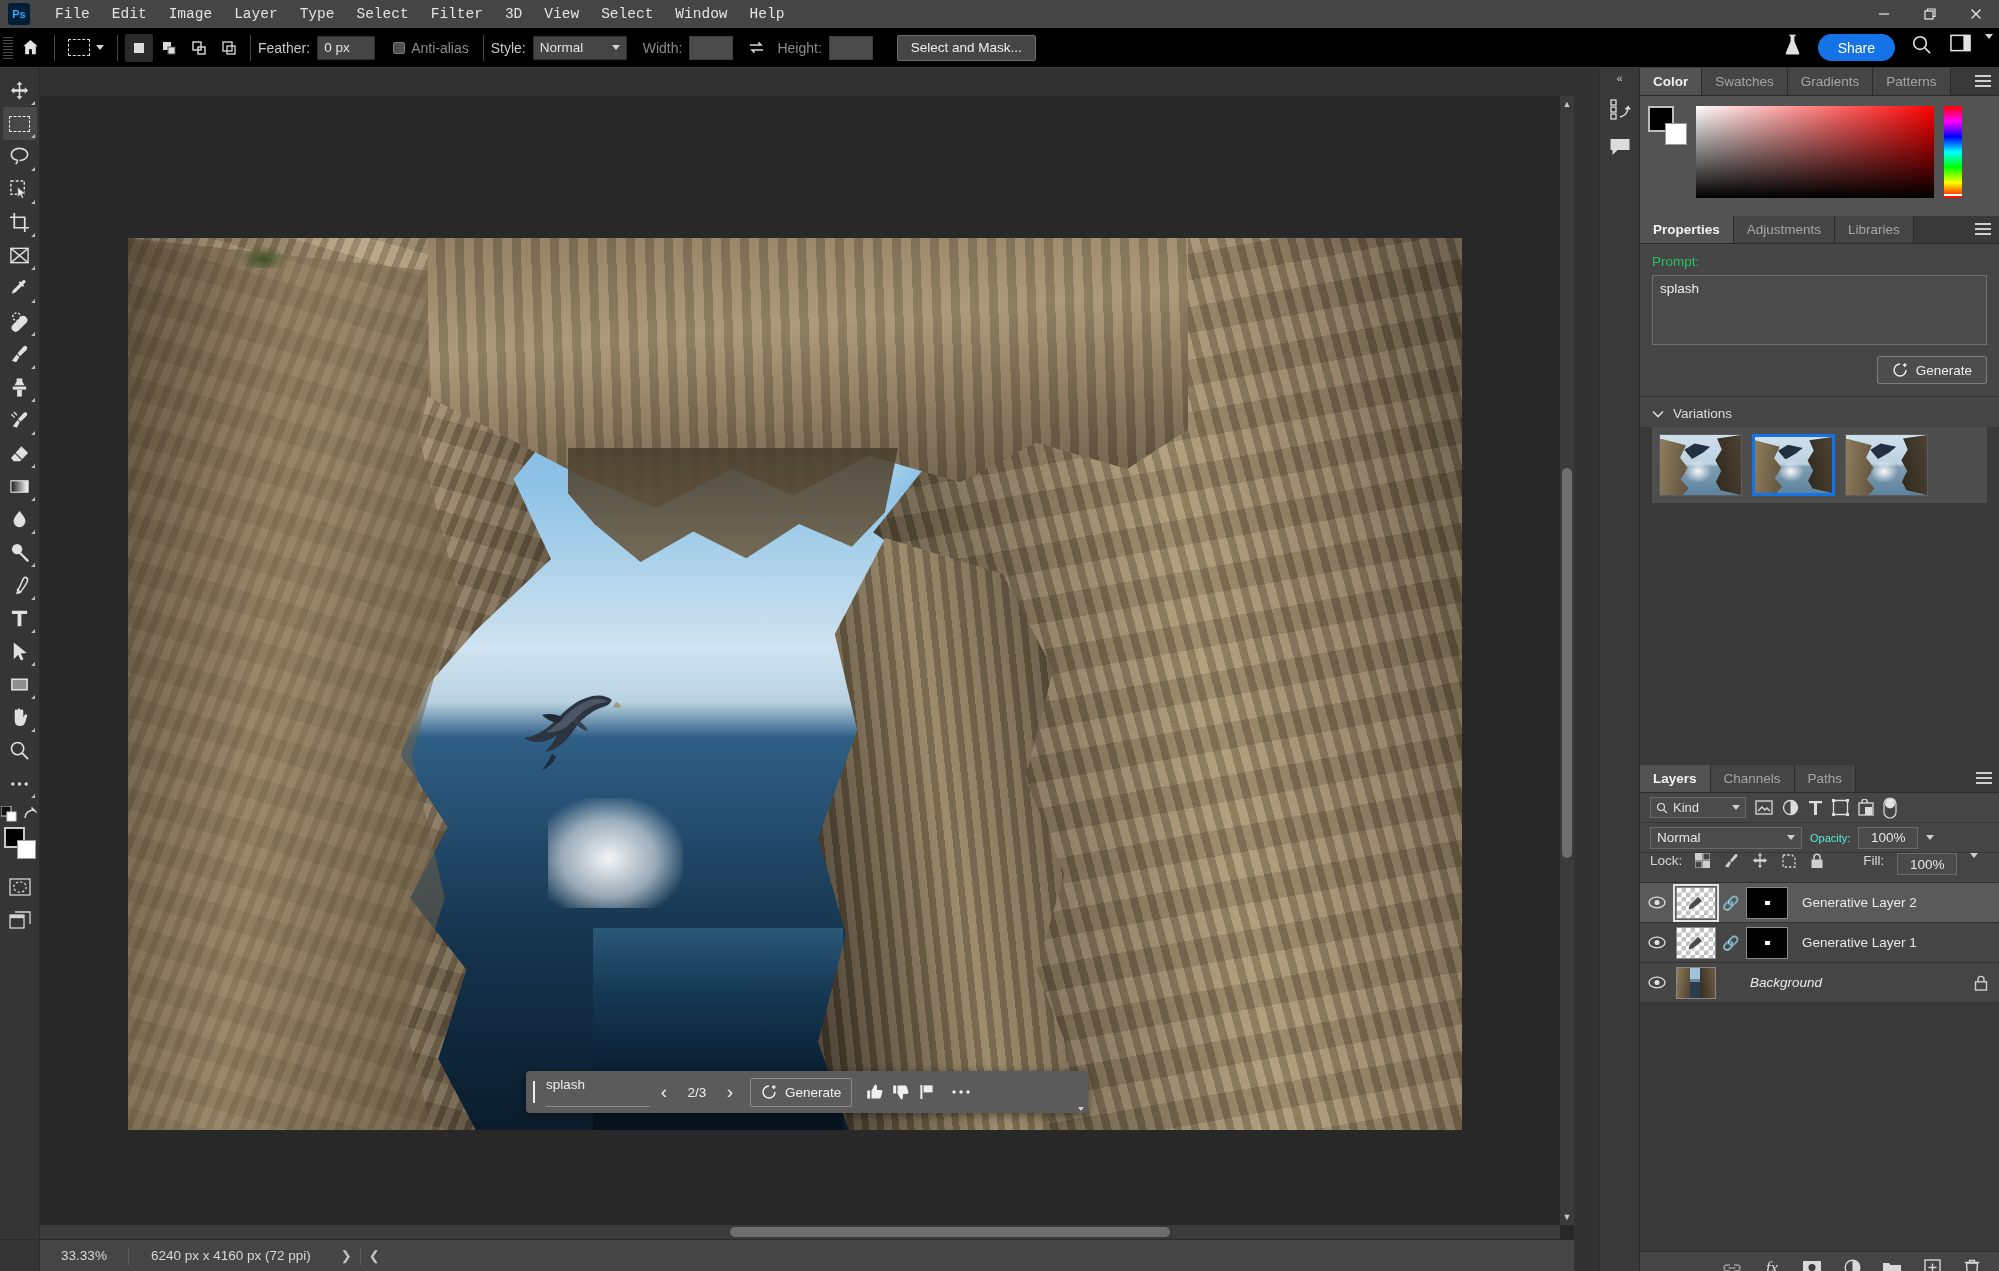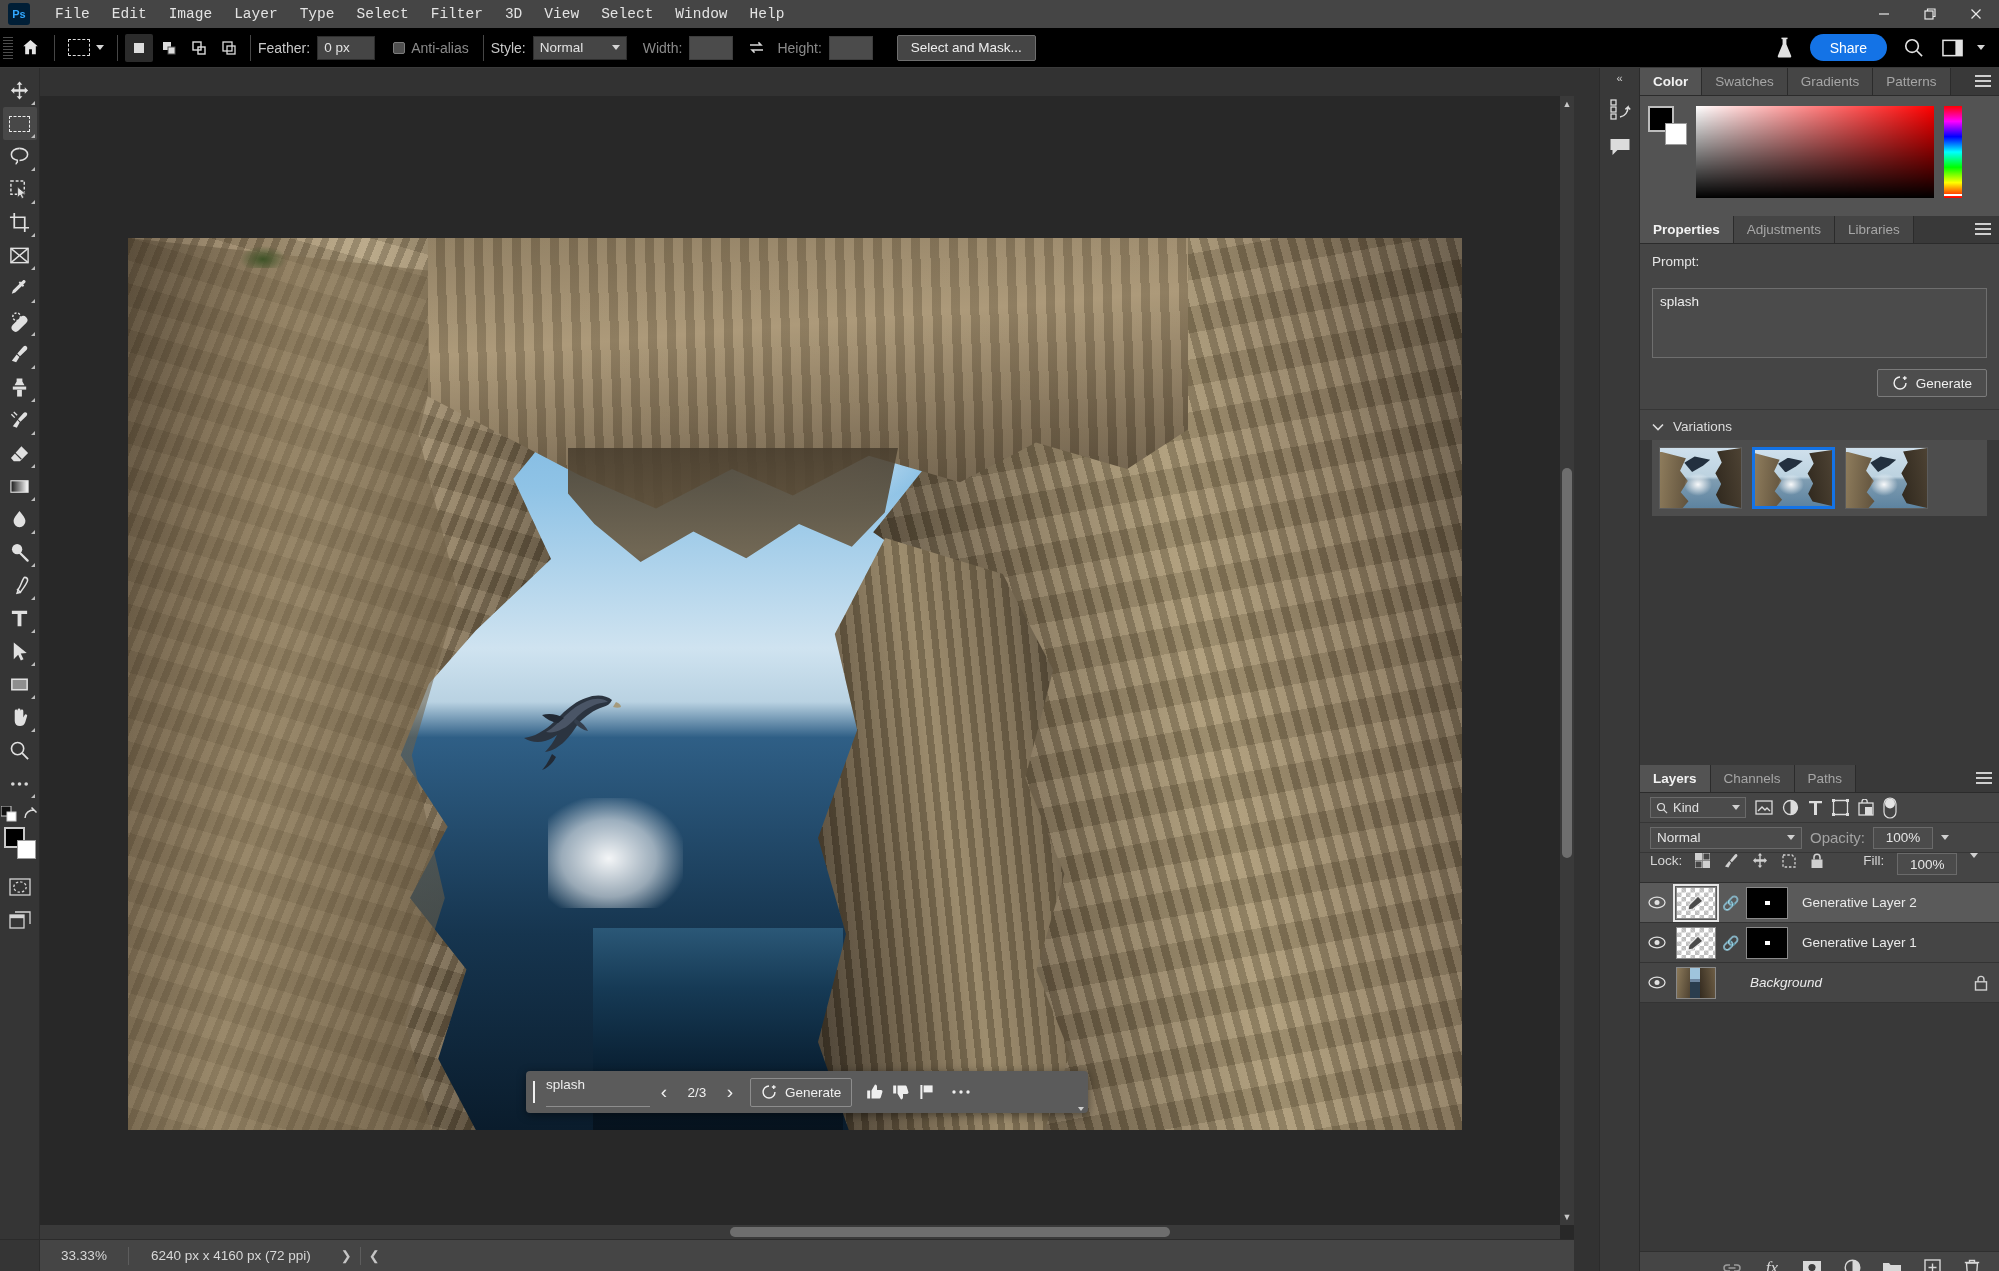--- a/index.html
+++ b/index.html
@@ -265,21 +265,21 @@
 
   
   .prop-head{
     height:36px; background:#454545; display:flex; align-items:center; gap:8px;
     padding:0 12px; border-bottom:1px solid #2f2f2f;
   }
   .prop-ico{ width:25px;height:25px;background:#2b2b2b;border-radius:2px;display:flex;align-items:center;justify-content:center; }
   .prop-mask{ width:25px;height:20px;background:#1a1a1a;border-radius:2px;display:flex;align-items:center;justify-content:center; }
   .prop-title{ font-size:13.5px; color:#e0e0e0; }
   .prop-body{ background:#454545; padding:10px 12px 0 12px; }
-  .prop-label{ font-size:13.5px; color:#e5e5e5; margin-bottom:19px; }
+  .prop-label{ font-size:13.5px; color:#22c55e; margin-bottom:6px; }
   .prompt-box{
     background:#4b4b4b; border:1px solid #6e6e6e; height:70px; padding:5px 7px;
     font-size:13.5px; color:#ededed;
   }
   .gen-btn-row{ display:flex; justify-content:flex-end; margin-top:11px; padding-bottom:12px; }
   .gen-btn{
     border:1px solid #7b7b7b; background:#4d4d4d; border-radius:2px;
     height:28px; padding:0 14px; display:flex; align-items:center; gap:7px;
     font-size:13.5px; color:#efefef;
   }
@@ -476,21 +476,21 @@
       <svg width="17" height="15" viewBox="0 0 17 15">
           <path d="M2 5h11l-2.6-2.6M15 10H4l2.6 2.6" fill="none" stroke="#d6d6d6" stroke-width="1.5"></path>
         </svg>
     </div>
     <div style="width:10px"></div>
     <div class="ob-label dim">Height:</div>
     <div class="ob-input dis" style="width:44px"></div>
     <div style="width:24px"></div>
     <div class="btn-outline">Select and Mask...</div>
 
-    <div style="position:absolute;right:8px;display:flex;align-items:center;gap:12px">
+    <div style="position:absolute;right:0;display:flex;gap:12px">
       <div style="width:26px;display:flex;justify-content:center">
         <svg width="19" height="21" viewBox="0 0 20 22">
             <path d="M8 1.5v6.2L3 19.6c-.4.9.2 1.9 1.2 1.9h11.6c1 0 1.6-1 1.2-1.9L12 7.7V1.5z" fill="#e0e0e0"></path>
             <rect x="6.8" y=".6" width="6.4" height="1.6" fill="#e0e0e0"></rect>
           </svg>
       </div>
       <div class="share-btn">Share</div>
       <div style="width:28px;display:flex;justify-content:center">
         <svg width="21" height="21" viewBox="0 0 22 22">
             <circle cx="9.5" cy="9.5" r="6.6" fill="none" stroke="#e2e2e2" stroke-width="1.7"></circle>
@@ -909,21 +909,21 @@
               <circle cx="7" cy="6.5" r="5" fill="#e3e3e3"></circle>
             </svg>
         </div>
       </div>
 
       <div class="lay-blend">
         <div class="blend-select">
           <span>Normal</span>
           <span class="mini-caret"></span>
         </div>
-        <span style="font-size:15px;color:#a3a3a3">Opacity:</span>
+        <span style="font-size:11px;color:#5eead4">Opacity:</span>
         <div class="num-box">100%</div>
         <span class="mini-caret"></span>
       </div>
 
       <div class="lay-lock">
         <span style="font-size:13.5px;color:#d6d6d6">Lock:</span>
         <div>
           <svg width="15" height="15" viewBox="0 0 15 15">
               <rect x="0" y="0" width="7" height="7" fill="#d0d0d0"></rect>
               <rect x="8" y="8" width="7" height="7" fill="#d0d0d0"></rect>

